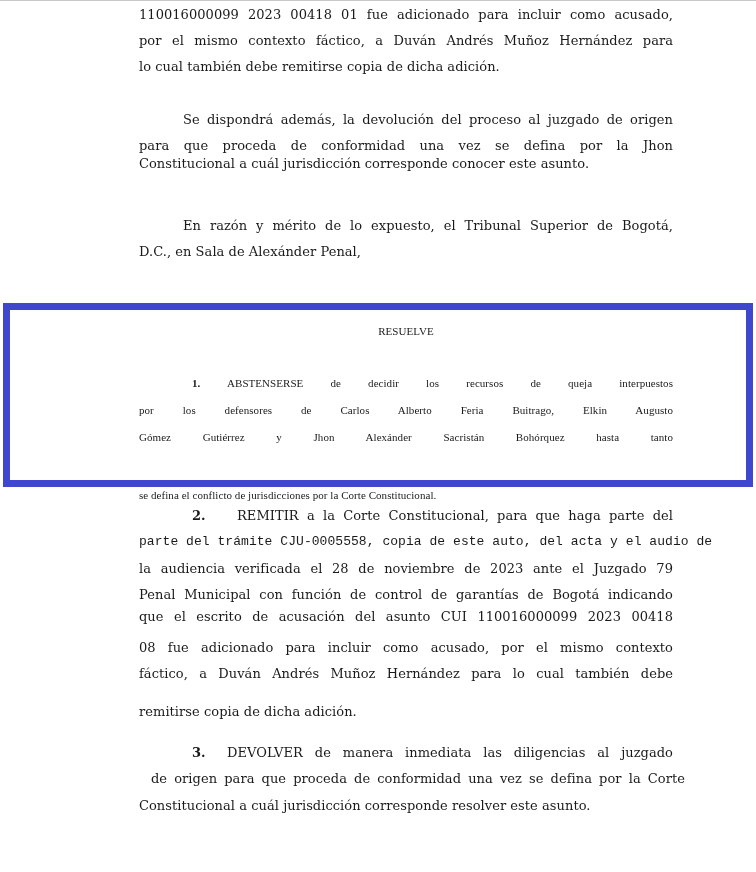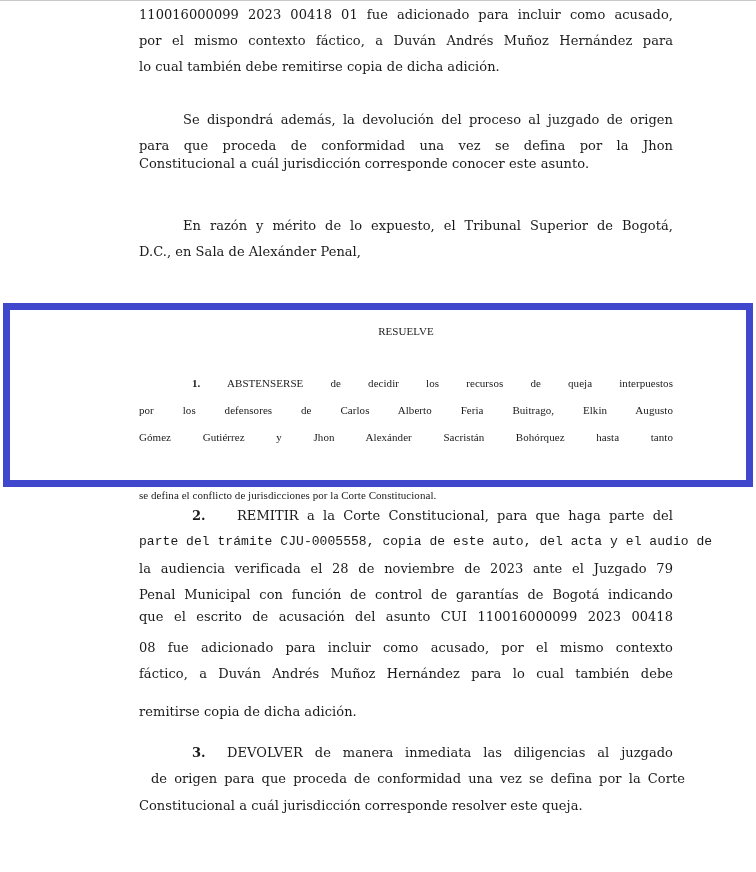--- a/index.html
+++ b/index.html
@@ -55,16 +55,16 @@
   <div class="line justify" style="top:529px;font-family:Liberation Mono, monospace;"><span>parte del trámite CJU-0005558, copia de este auto, del acta y el audio de</span></div>
   <div class="line justify" style="top:556px;"><span>la audiencia verificada el 28 de noviembre de 2023 ante el Juzgado 79</span></div>
   <div class="line justify" style="top:582px;"><span>Penal Municipal con función de control de garantías de Bogotá indicando</span></div>
   <div class="line justify" style="top:604px;"><span>que el escrito de acusación del asunto CUI 110016000099 2023 00418</span></div>
   <div class="line justify" style="top:635px;"><span>08 fue adicionado para incluir como acusado, por el mismo contexto</span></div>
   <div class="line justify" style="top:661px;"><span>fáctico, a </span><b>Duván Andrés Muñoz Hernández</b><span> para lo cual también debe</span></div>
   <div class="line" style="top:655px;margin-top:44px;"><span>remitirse copia de dicha adición.</span></div>
 
   <div class="line justify indent-num" style="top:740px;"><span class="num">3.</span><b>DEVOLVER</b><span> de manera inmediata las diligencias al juzgado</span></div>
   <div class="line justify" style="top:766px;margin-left:12px;"><span>de origen para que proceda de conformidad una vez se defina por la Corte</span></div>
-  <div class="line" style="top:793px;"><span>Constitucional a cuál jurisdicción corresponde resolver este queja.</span></div>
+  <div class="line" style="top:793px;"><span>Constitucional a cuál jurisdicción corresponde resolver este asunto.</span></div>
 </div>
 
 <div class="highlight-box"></div>
 
 </body></html>

